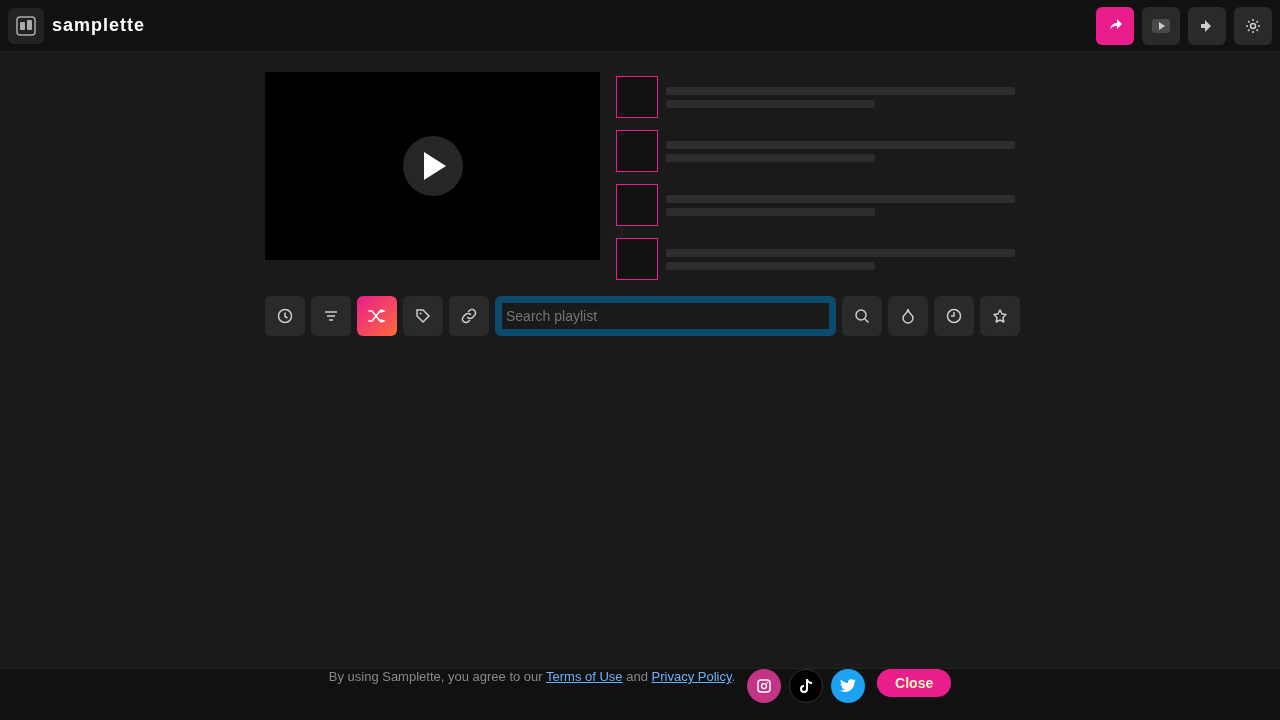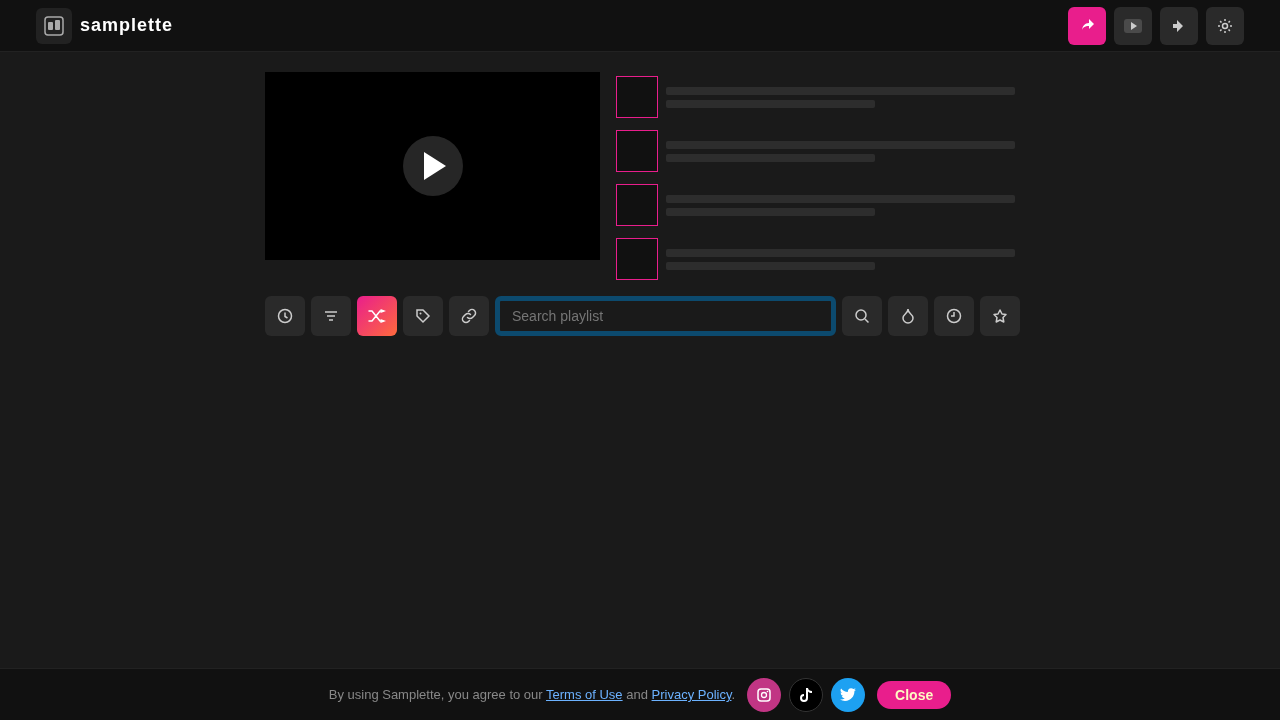--- a/index.html
+++ b/index.html
@@ -12,21 +12,21 @@
       overflow: hidden;
       position: relative;
     }
 
     
     .header {
       display: flex;
       align-items: center;
       justify-content: space-between;
       background-color: #111;
-      padding: 0 36px;
+      padding: 0 8px;
       height: 52px;
       border-bottom: 1px solid #222;
     }
     .logo-area {
       display: flex;
       align-items: center;
       gap: 8px;
     }
     .logo-icon {
       width: 36px;
@@ -173,46 +173,46 @@
     }
     .ctrl-btn.shuffle-active {
       background: linear-gradient(135deg, #e91e8c, #ff6a3d);
       color: #fff;
     }
 
     .search-box {
       flex: 1;
       height: 40px;
       background: #1a1a1a;
-      border: 5px solid #0c4a6e;
+      border: 7px solid #0c4a6e;
       border-radius: 6px;
       display: flex;
       align-items: center;
-      padding: 0 12px;
+      padding: 0 4px;
       gap: 6px;
     }
     .search-input {
       flex: 1;
       background: transparent;
       border: none;
       outline: none;
       color: #888;
       font-size: 14px;
     }
 
     
     .footer {
       position: absolute;
       bottom: 0;
       left: 0;
       right: 0;
       background: #111;
       height: 52px;
       display: flex;
-      align-items: center;
+      align-items: flex-start;
       justify-content: center;
       gap: 12px;
       font-size: 13px;
       color: #888;
       border-top: 1px solid #222;
     }
     .footer a {
       color: #6cb2ff;
       text-decoration: underline;
     }

